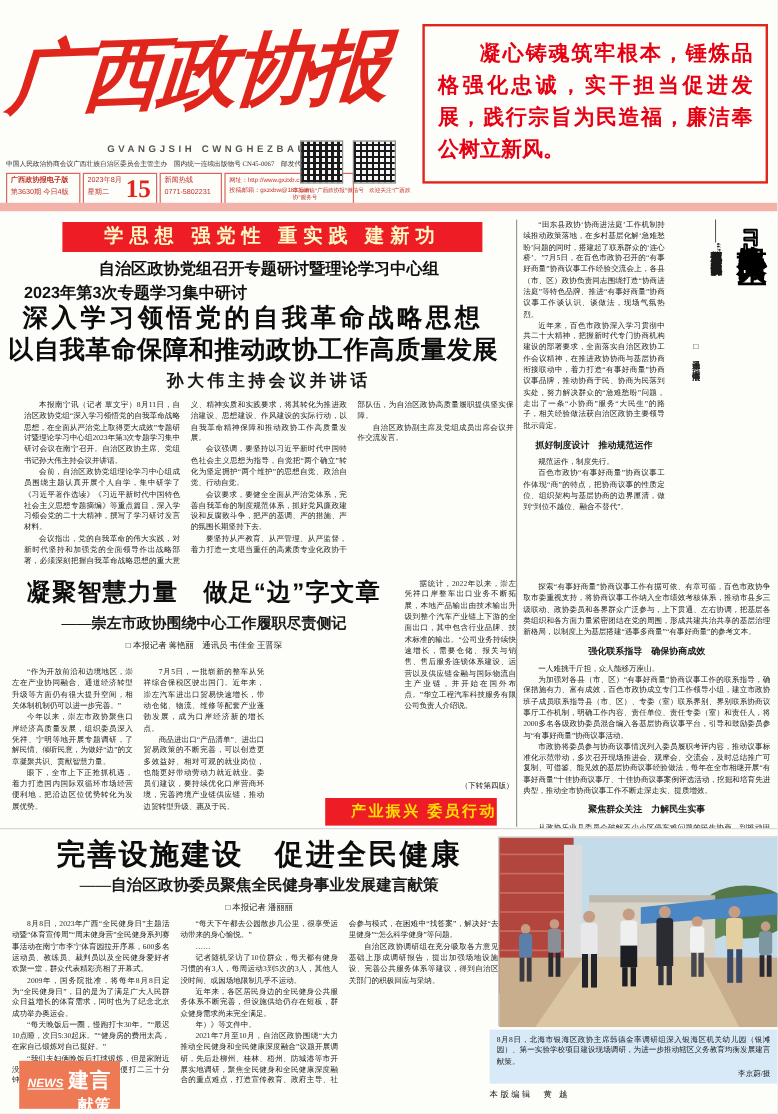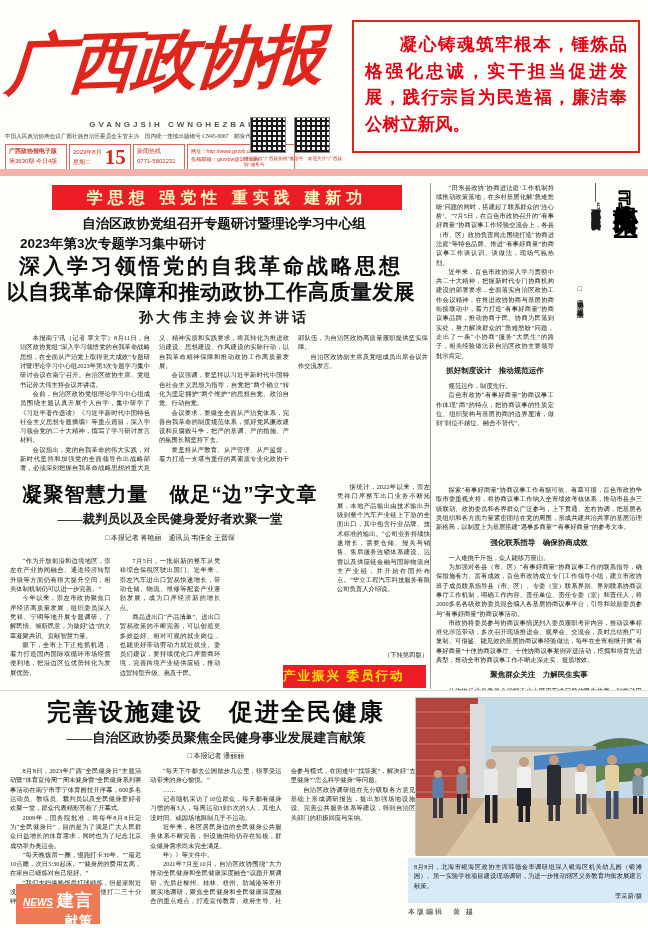--- a/index.html
+++ b/index.html
@@ -10,21 +10,21 @@
   .brand{position:absolute;left:6px;top:4px;width:345px;height:118px;color:#e0251c;
          font-family:"DejaVu Serif",serif;font-weight:bold;font-style:italic;
          font-size:66px;letter-spacing:-3px;line-height:110px;transform:rotate(-2deg) skewX(-6deg);white-space:nowrap;}
   .pinyin{position:absolute;left:28px;top:120px;width:290px;text-align:center;font-family:"Liberation Sans",sans-serif;
           font-weight:bold;font-size:8px;letter-spacing:3px;color:#555;}
   .managerline{position:absolute;left:5px;top:133px;width:335px;font-size:5.6px;color:#333;white-space:nowrap;overflow:hidden;}
   .inforow{position:absolute;left:5px;top:144px;display:flex;gap:2px;}
   .infobox{border:1px solid #e0655c;color:#c3322a;padding:2px 3px;height:27px;font-size:6px;line-height:1.6;
            font-family:"Liberation Sans",sans-serif;}
   .infobox .b{font-weight:bold;}
-  .datebox{display:flex;align-items:center;gap:3px;}
+  .datebox{display:flex;gap:3px;}
   .bigday{font-size:21px;font-weight:bold;color:#e0251c;line-height:1;font-family:"Liberation Serif",serif;}
   .qrwrap{position:absolute;left:250px;top:117px;display:flex;gap:8px;}
   .qr{width:36px;height:36px;border:1px solid #888;
       background:
        repeating-linear-gradient(0deg,#1a1a1a 0 2px,transparent 2px 5px),
        repeating-linear-gradient(90deg,#1a1a1a 0 2px,#f5f5f5 2px 5px);}
   .qrcaption{position:absolute;left:244px;top:156px;width:108px;font-size:4.6px;color:#c3322a;line-height:1.3;}
   .slogan{position:absolute;left:352px;top:20px;width:288px;height:133px;border:2.5px solid #e0251c;
           padding:9px 11px;color:#e60012;font-family:"Liberation Sans",sans-serif;font-weight:900;
           font-size:17.5px;line-height:1.52;text-align:justify;}
@@ -66,23 +66,23 @@
   .mid-left{position:absolute;left:0;top:0;width:320px;}
   .mid-h{font-family:"Liberation Sans",sans-serif;font-weight:900;font-size:20px;letter-spacing:1px;
          text-align:center;line-height:1.2;color:#0d0d0d;}
   .mid-sub{text-align:center;font-weight:bold;font-size:12.5px;margin-top:5px;}
   .mid-byline{text-align:center;font-size:7px;margin-top:5px;color:#222;}
   .mid-body{position:absolute;left:0;top:74px;width:320px;height:132px;column-count:3;}
   .mid-col4{position:absolute;right:0;top:0;width:93px;height:206px;overflow:hidden;text-align:justify;
             font-size:6.3px;line-height:1.48;}
   .mid-col4 p{margin:0;text-indent:2em;}
   .mid-cont{position:absolute;right:2px;bottom:28px;font-size:6.3px;background:#fdfdfa;padding-left:3px;}
-  .tagbox{position:absolute;right:4px;bottom:0;width:143px;height:23px;background:#ee1c25;color:#ffe100;
+  .tagbox{position:absolute;right:16px;bottom:0;width:143px;height:23px;background:#ee1c25;color:#ffe100;
           font-family:"Liberation Sans",sans-serif;font-weight:900;font-size:12.5px;letter-spacing:2px;
-          text-align:left;line-height:23px;}
+          text-align:right;line-height:23px;}
   
   .hline{position:absolute;left:0;top:690px;width:648px;height:1px;background:#d8d8d8;}
   .bot-h{position:absolute;left:10px;top:696px;width:412px;text-align:center;color:#0d0d0d;
          font-family:"Liberation Sans",sans-serif;font-weight:900;font-size:24px;letter-spacing:2px;}
   .bot-sub{position:absolute;left:10px;top:729px;width:412px;text-align:center;font-weight:bold;font-size:13px;}
   .bot-byline{position:absolute;left:10px;top:751px;width:412px;text-align:center;font-size:7px;color:#222;}
   .bot-body{position:absolute;left:10px;top:766px;width:412px;height:158px;column-count:3;}
   .newsbox{position:absolute;left:16px;top:884px;width:84px;height:40px;background:#ee7a55;color:#fff;
            padding:5px 7px;font-family:"Liberation Sans",sans-serif;}
   .newsbox .r1{display:flex;align-items:baseline;gap:4px;}
@@ -199,21 +199,21 @@
       <div data-name="right-section-4">
           <p>从政协乐业县委员会破解不少小区停车难问题的民生协商，到推动田阳区解决玉凤镇五村镇发展庭院经济产业难题的专题协商……一件件有成效的协商议事成果，倾注了政协人的智慧与心血。</p>
         </div>
 
     </div>
   </div>
 
   <div class="mid" data-name="mid-article">
     <div class="mid-left">
       <div class="mid-h" data-name="mid-headline">凝聚智慧力量　做足“边”字文章</div>
-      <div class="mid-sub" data-name="mid-subhead">——裁判员以及全民健身爱好者欢聚一堂</div>
+      <div class="mid-sub" data-name="mid-subhead">——崇左市政协围绕中心工作履职尽责侧记</div>
       <div class="mid-byline" data-name="mid-byline">□ 本报记者 蒋艳丽　通讯员 韦佳金 王晋琛</div>
     </div>
     <div class="mid-body cols" data-name="mid-body">
       <div data-name="mid-column-1">
           <p>“作为开放前沿和边境地区，崇左在产业协同融合、通道经济转型升级等方面仍有很大提升空间，相关体制机制仍可以进一步完善。”</p>
           <p>今年以来，崇左市政协聚焦口岸经济高质量发展，组织委员深入凭祥、宁明等地开展专题调研，了解民情、倾听民意，为做好“边”的文章凝聚共识、贡献智慧力量。</p>
         </div>
       <div data-name="mid-column-2">
           <p>眼下，全市上下正抢抓机遇，着力打造国内国际双循环市场经营便利地，把沿边区位优势转化为发展优势。</p>
           <p>7月5日，一批崭新的整车从凭祥综合保税区驶出国门。近年来，崇左汽车进出口贸易快速增长，带动仓储、物流、维修等配套产业蓬勃发展，成为口岸经济新的增长点。</p>

